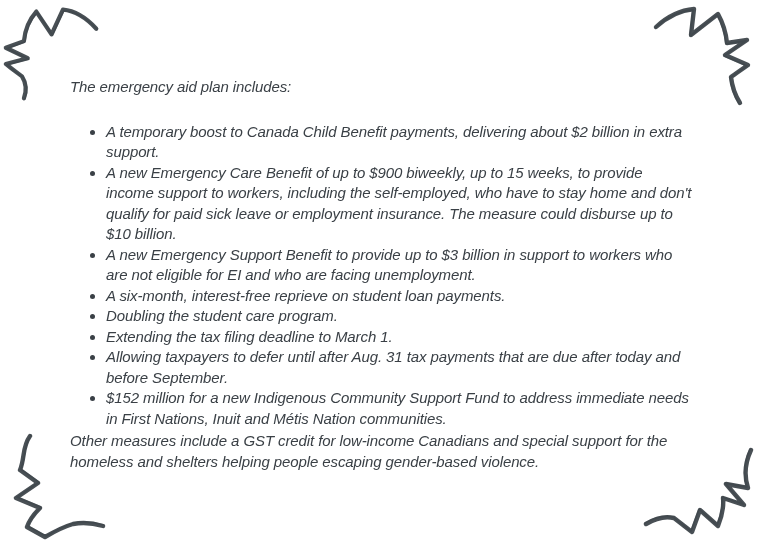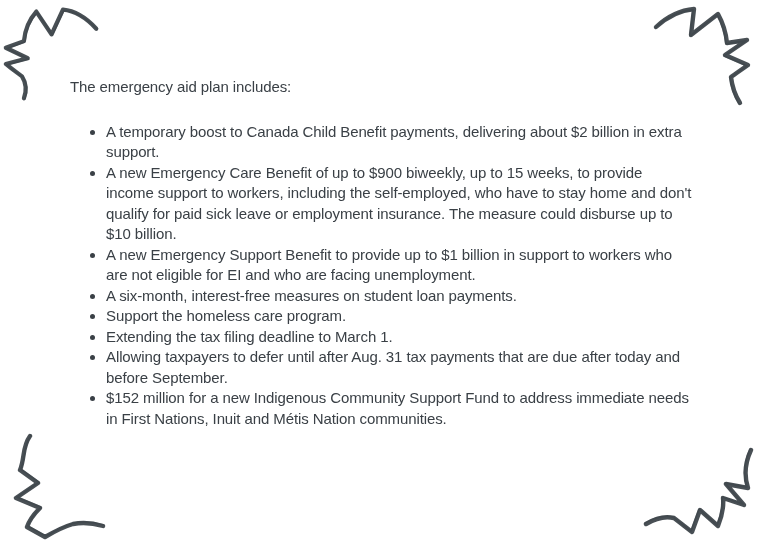--- a/index.html
+++ b/index.html
@@ -13,20 +13,21 @@
     height: 544px;
     background: var(--background);
     font-family: "Liberation Sans", "DejaVu Sans", sans-serif;
     overflow: hidden;
   }
   .page {
     position: relative;
     width: 760px;
     height: 544px;
     background: var(--background);
+    font-style: italic;
   }
   .content {
     position: absolute;
     left: 70px;
     top: 77px;
     width: 622px;
     color: var(--text);
     font-size: 15px;
     line-height: 20.5px;
     letter-spacing: -0.1px;
@@ -81,23 +82,24 @@
     <path class="main" d="M 8 94 C 18 88 28 86 36 88 L 54 102 L 62 80 L 80 96 C 84 86 86 77 85 68 L 106 75 L 88 54 L 110 58 C 106 46 107 33 113 20"></path>
     <path class="rough" transform="translate(-1.0,-0.9)" d="M 8 94 C 18 88 28 86 36 88 L 54 102 L 62 80 L 80 96 C 84 86 86 77 85 68 L 106 75 L 88 54 L 110 58 C 106 46 107 33 113 20"></path>
   </svg>
 
   <div class="content">
     <p class="intro">The emergency aid plan includes:</p>
 
     <ul class="aid-list">
       <li>A temporary boost to Canada Child Benefit payments, delivering about $2 billion in extra support.</li>
       <li>A new Emergency Care Benefit of up to $900 biweekly, up to 15 weeks, to provide income support to workers, including the self-employed, who have to stay home and don't qualify for paid sick leave or employment insurance. The measure could disburse up to $10 billion.</li>
-      <li>A new Emergency Support Benefit to provide up to $1 billion in support to workers who are not eligible for EI and who are facing unemployment.</li>
-      <li>A six-month, interest-free measures on student loan payments.</li>
-      <li>Support the homeless care program.</li>
+      <li>A new Emergency Support Benefit to provide up to $3 billion in support to workers who are not eligible for EI and who are facing unemployment.</li>
+      <li>A six-month, interest-free reprieve on student loan payments.</li>
+      <li>Doubling the student care program.</li>
       <li>Extending the tax filing deadline to March 1.</li>
       <li>Allowing taxpayers to defer until after Aug. 31 tax payments that are due after today and before September.</li>
       <li>$152 million for a new Indigenous Community Support Fund to address immediate needs in First Nations, Inuit and Métis Nation communities.</li>
     </ul>
 
+    <p class="outro">Other measures include a GST credit for low-income Canadians and special support for the homeless and shelters helping people escaping gender-based violence.</p>
   </div>
 
 </div>
 
 </body></html>

